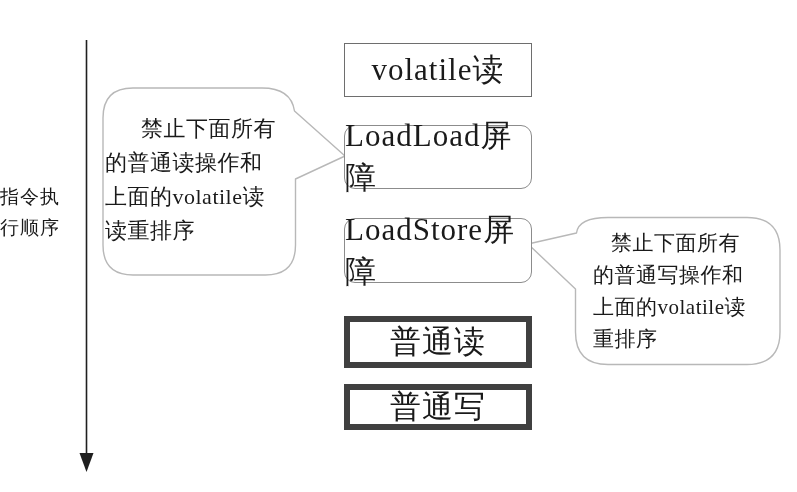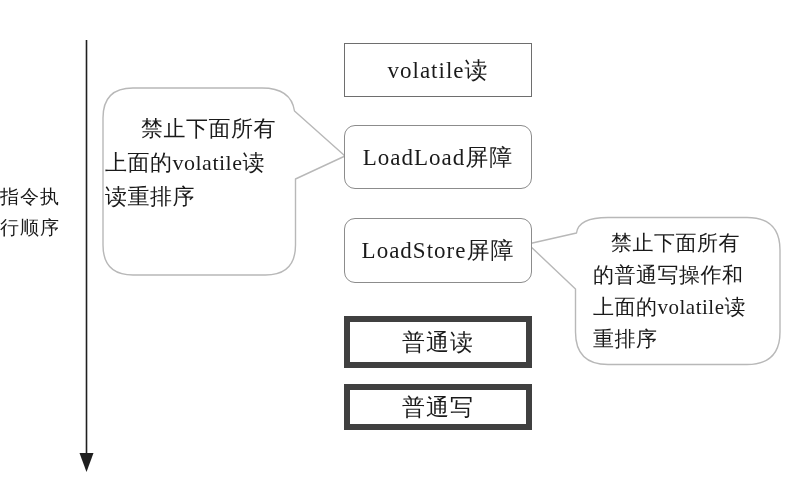--- a/index.html
+++ b/index.html
@@ -20,21 +20,21 @@
   }
   
   .box {
     position: absolute;
     left: 344px;
     width: 188px;
     background: #ffffff;
     display: flex;
     align-items: center;
     justify-content: center;
-    font-size: 23px;
+    font-size: 31px;
     letter-spacing: 1px;
     z-index: 2;
     box-sizing: border-box;
   }
   .box-plain   { border: 1px solid #6e6e6e; }
   .box-rounded { border: 1.5px solid #8c8c8c; border-radius: 11px; }
   .box-bold    { border: 6px solid #404040; }
   #box-volatile-read     { top: 43px;  height: 54px; }
   #box-loadload-barrier  { top: 125px; height: 64px; }
   #box-loadstore-barrier { top: 218px; height: 65px; }
@@ -123,20 +123,21 @@
   <div id="box-loadload-barrier" class="box box-rounded">LoadLoad屏障</div>
 
   <div id="box-loadstore-barrier" class="box box-rounded">LoadStore屏障</div>
 
   <div id="box-normal-read" class="box box-bold">普通读</div>
 
   <div id="box-normal-write" class="box box-bold">普通写</div>
 
   <div id="left-callout-text" class="callout-text">
     <div class="callout-line line-1">禁止下面所有</div>
+    <div class="callout-line">的普通读操作和</div>
     <div class="callout-line">上面的volatile读</div>
     <div class="callout-line">读重排序</div>
   </div>
 
   <div id="right-callout-text" class="callout-text">
     <div class="callout-line line-1">禁止下面所有</div>
     <div class="callout-line">的普通写操作和</div>
     <div class="callout-line">上面的volatile读</div>
     <div class="callout-line">重排序</div>
   </div>

